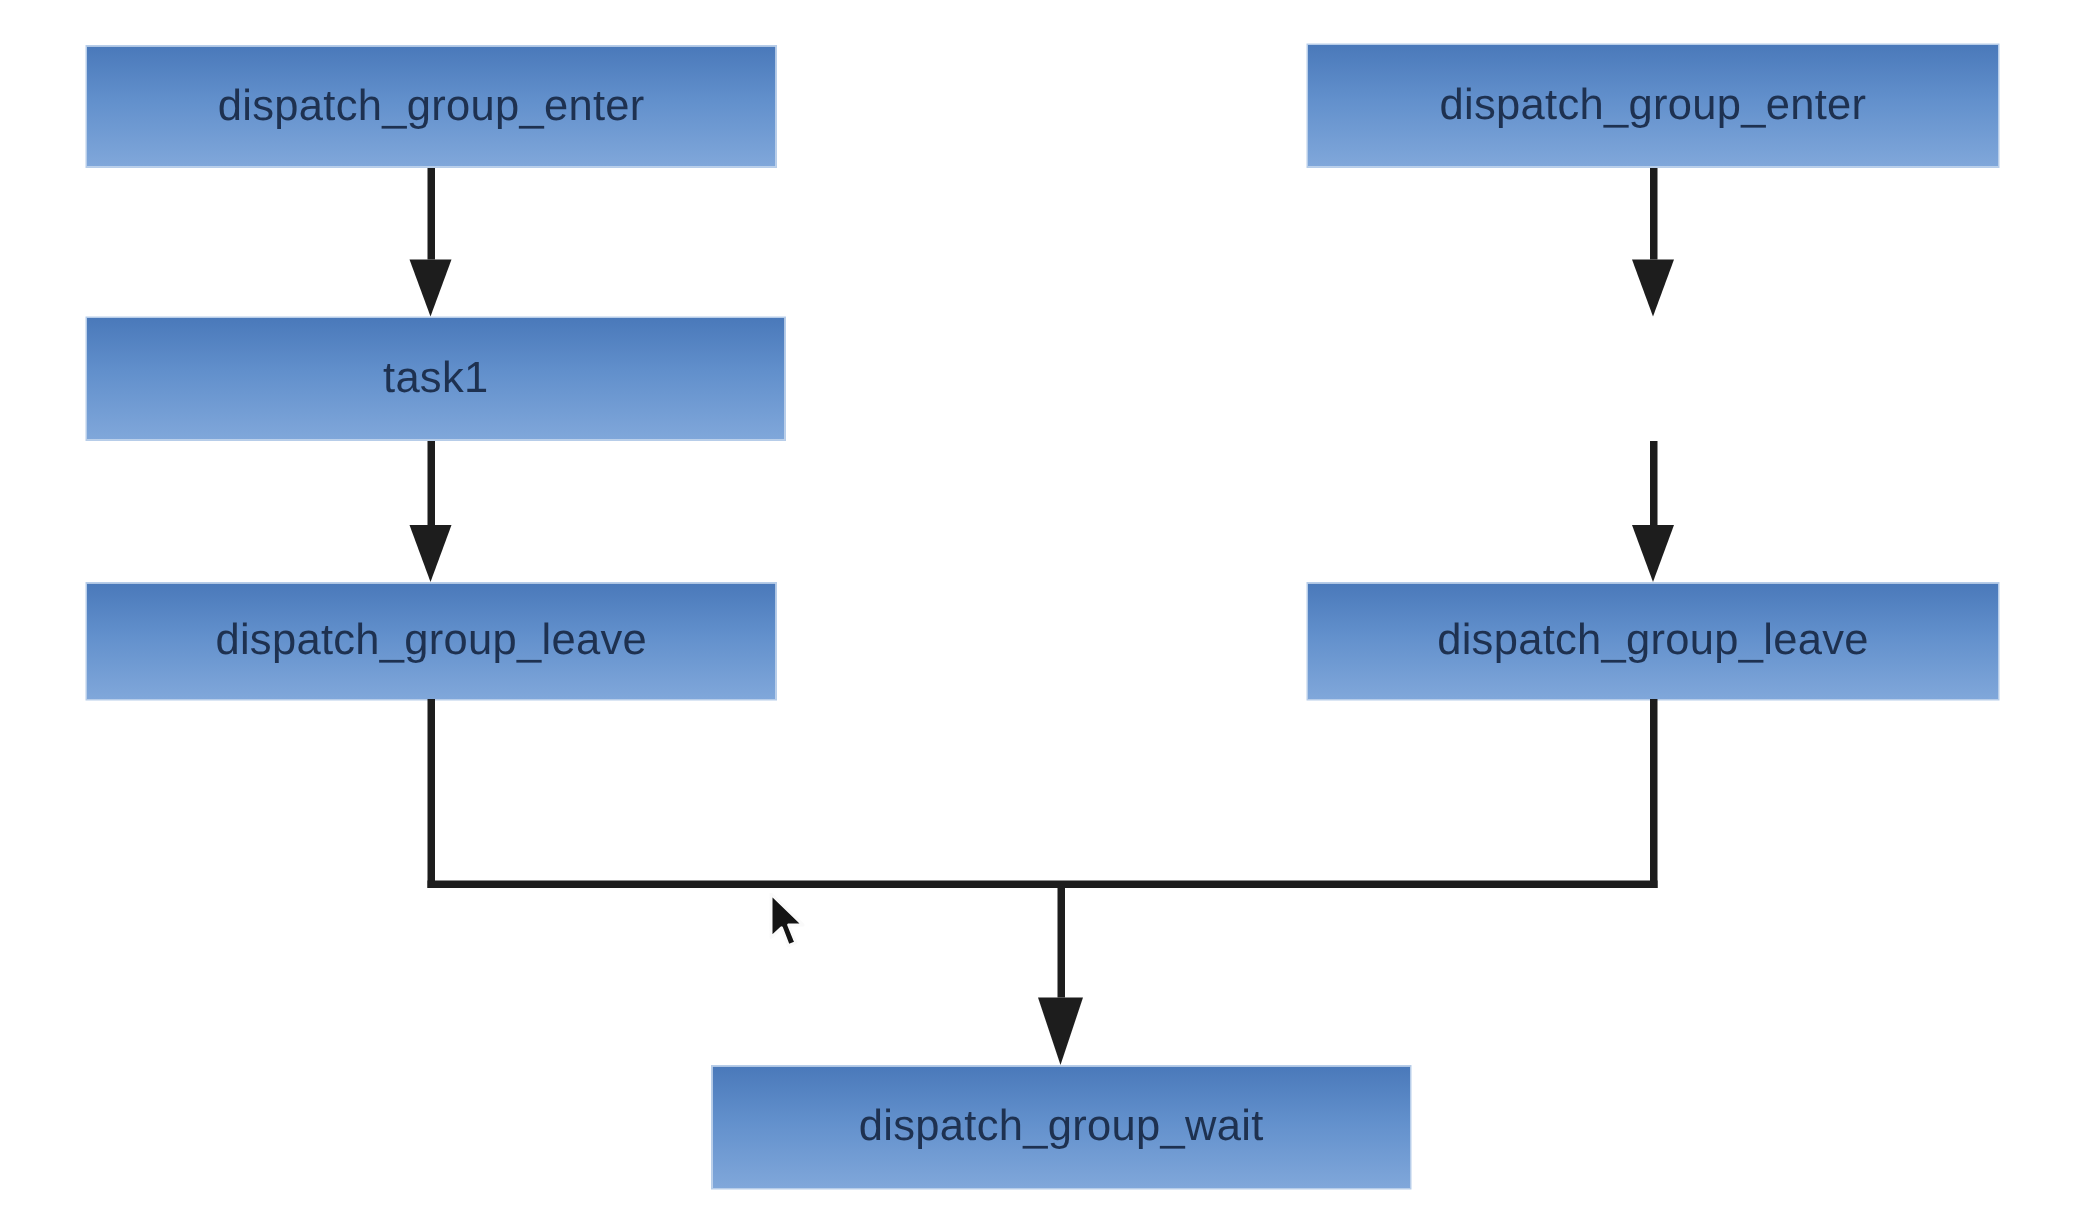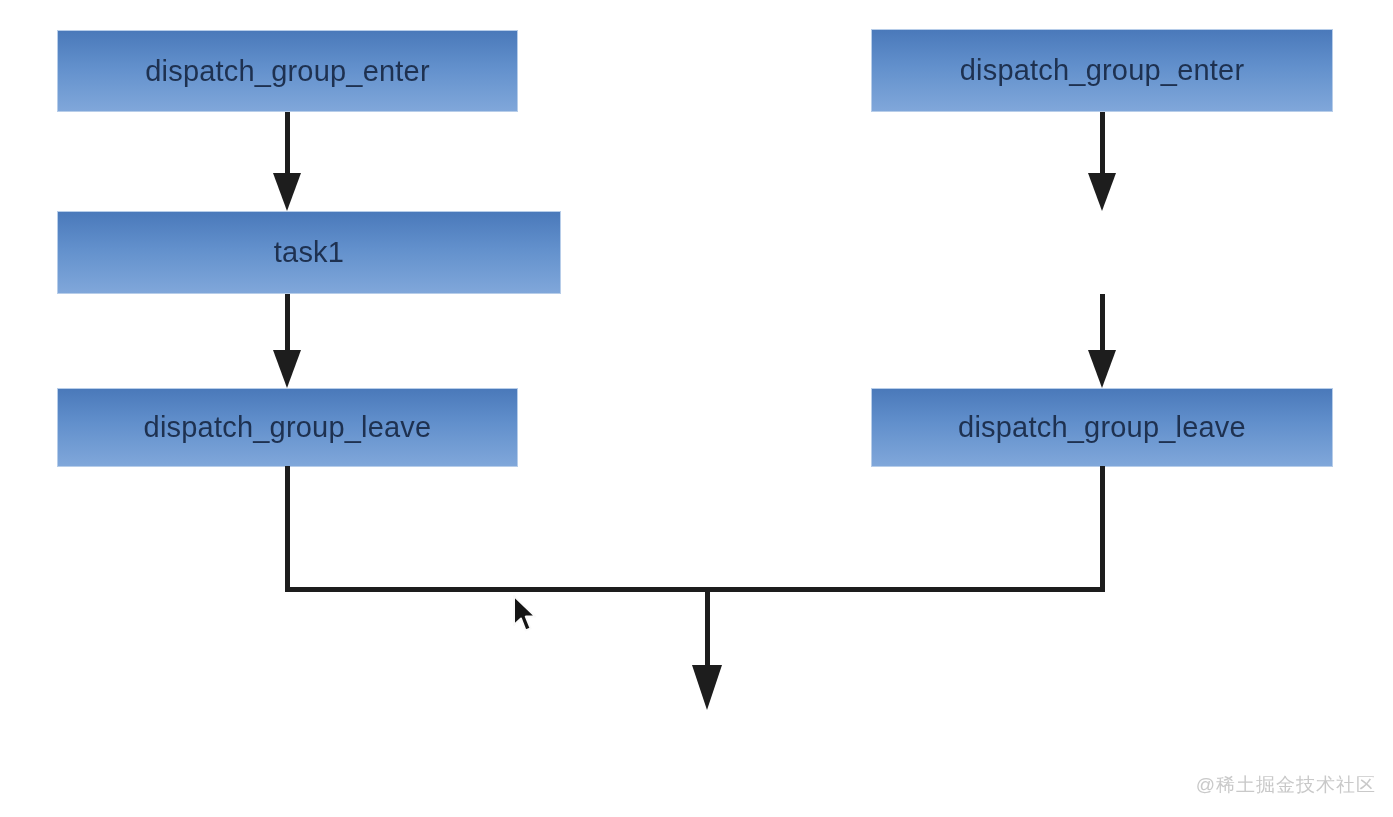--- a/index.html
+++ b/index.html
@@ -31,21 +31,21 @@
     align-items:center;
     justify-content:center;
     background:linear-gradient(180deg,var(--box-top) 0%,var(--box-mid) 45%,var(--box-bottom) 100%);
     border:1.5px solid var(--box-border);
     color:var(--box-text);
     font-size:29px;
     letter-spacing:0.2px;
     white-space:nowrap;
   }
   .n-enter-left {left:57px;  top:30px;  width:461px; height:82px;}
-  .n-task1      {left:57px;  top:211px; width:504px; height:83px;}
+  .n-task1      {left:57px;  top:211px; width:467px; height:83px;}
   .n-leave-left {left:57px;  top:388px; width:461px; height:79px;}
   .n-enter-right{left:871px; top:29px;  width:462px; height:83px;}
   .n-task2      {left:871px; top:211px; width:462px; height:83px;}
   .n-leave-right{left:871px; top:388px; width:462px; height:79px;}
   .n-wait       {left:474px; top:710px; width:467px; height:83px;}
 
   .shaft-v{position:absolute;width:5px;background:var(--line);}
   .shaft-h{position:absolute;height:5px;background:var(--line);}
   .arrowhead{
     position:absolute;width:0;height:0;
@@ -91,20 +91,21 @@
 </head>
 <body>
 
 <div id="canvas">
 
   <div class="node n-enter-left">dispatch_group_enter</div>
   <div class="node n-task1">task1</div>
   <div class="node n-leave-left">dispatch_group_leave</div>
   <div class="node n-enter-right">dispatch_group_enter</div>
   <div class="node n-leave-right">dispatch_group_leave</div>
+  <div class="node n-wait">dispatch_group_wait</div>
 
   <div class="shaft-v e-l1-shaft"></div>
   <div class="arrowhead e-l1-head"></div>
   <div class="shaft-v e-l2-shaft"></div>
   <div class="arrowhead e-l2-head"></div>
 
   <div class="shaft-v e-r1-shaft"></div>
   <div class="arrowhead e-r1-head"></div>
   <div class="shaft-v e-r2-shaft"></div>
   <div class="arrowhead e-r2-head"></div>
@@ -113,15 +114,14 @@
   <div class="shaft-v e-merge-right"></div>
   <div class="shaft-h e-merge-h"></div>
 
   <div class="shaft-v e-wait-shaft"></div>
   <div class="arrowhead e-wait-head"></div>
 
   <svg class="cursor" viewBox="0 0 28 41">
     <polygon points="2,1 2,30 9,23.5 13.6,35.5 18.6,33.4 13.8,21.6 23.4,21.6" fill="#141414" stroke="#fafafa" stroke-width="2" stroke-linejoin="round"></polygon>
   </svg>
 
-  <div class="watermark">@稀土掘金技术社区</div>
 
 </div>
 
 </body></html>

